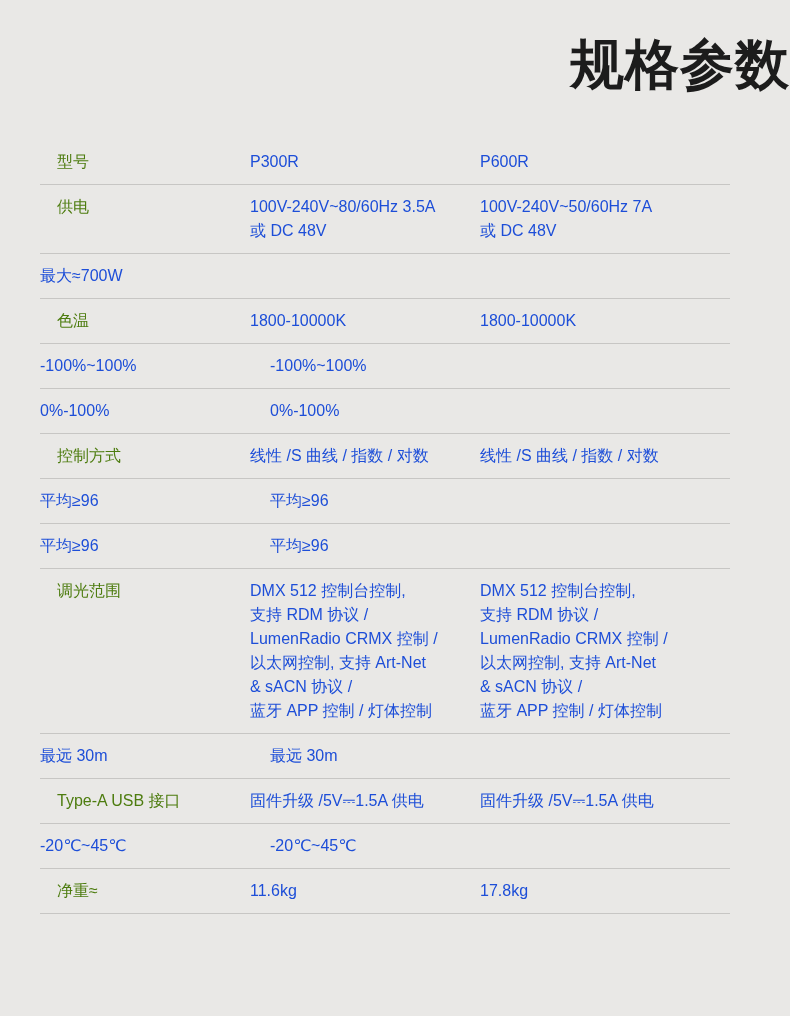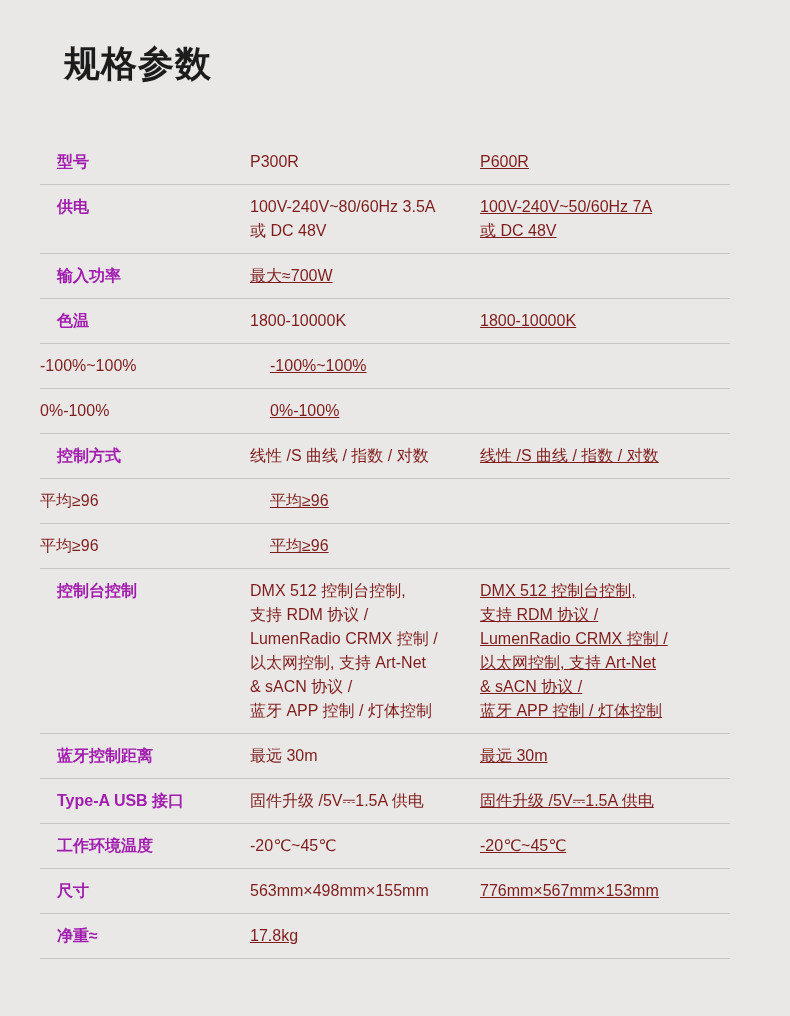--- a/index.html
+++ b/index.html
@@ -8,25 +8,26 @@
   }
   body {
     width: 790px;
     height: 1016px;
     background: #e9e8e6;
     font-family: "Liberation Sans", "DejaVu Sans", sans-serif;
     overflow: hidden;
   }
   .page-title {
     margin: 40px 0 0 64px;
-    font-size: 36px;
+    font-size: 54px;
     line-height: 48px;
     font-weight: 900;
     letter-spacing: 1px;
     color: #1c1c1c;
+    text-align: right;
   }
   .spec-table {
     margin: 52px 0 0 40px;
     width: 690px;
   }
   .spec-row {
     display: flex;
     align-items: flex-start;
     padding: 10px 0;
     border-bottom: 1px solid #c7c6c4;
@@ -34,33 +35,32 @@
   .cell {
     line-height: 24px;
     font-size: 16px;
     white-space: pre-line;
   }
   .cell.label {
     box-sizing: border-box;
     width: 210px;
     padding-left: 17px;
     flex-shrink: 0;
-    font-weight: bold;
-    color: #a21caf;
+    font-weight: normal;
+    color: #4d7c0f;
   }
   .cell.value {
-    color: #7f1d1d;
+    color: #1d4ed8;
   }
   .cell.v1 {
     width: 230px;
     flex-shrink: 0;
   }
   .cell.v2 {
     flex: 1;
-    text-decoration: underline;
   }
 </style>
 </head>
 <body>
 
 <div class="page-root">
   <h1 class="page-title">规格参数</h1>
 
   <div class="spec-table" id="spec-table">
   <div class="spec-row">
@@ -71,21 +71,20 @@
 
   <div class="spec-row">
     <div class="cell label">供电</div>
     <div class="cell value v1">100V-240V~80/60Hz 3.5A
 或 DC 48V</div>
     <div class="cell value v2">100V-240V~50/60Hz 7A
 或 DC 48V</div>
   </div>
 
   <div class="spec-row">
-    <div class="cell label">输入功率</div>
     <div class="cell value v2">最大≈700W</div>
   </div>
 
   <div class="spec-row">
     <div class="cell label">色温</div>
     <div class="cell value v1">1800-10000K</div>
     <div class="cell value v2">1800-10000K</div>
   </div>
 
   <div class="spec-row">
@@ -108,57 +107,51 @@
     <div class="cell value v1">平均≥96</div>
     <div class="cell value v2">平均≥96</div>
   </div>
 
   <div class="spec-row">
     <div class="cell value v1">平均≥96</div>
     <div class="cell value v2">平均≥96</div>
   </div>
 
   <div class="spec-row">
-    <div class="cell label">控制台控制</div>
+    <div class="cell label">调光范围</div>
     <div class="cell value v1">DMX 512 控制台控制,
 支持 RDM 协议 /
 LumenRadio CRMX 控制 /
 以太网控制, 支持 Art-Net
 &amp; sACN 协议 /
 蓝牙 APP 控制 / 灯体控制</div>
     <div class="cell value v2">DMX 512 控制台控制,
 支持 RDM 协议 /
 LumenRadio CRMX 控制 /
 以太网控制, 支持 Art-Net
 &amp; sACN 协议 /
 蓝牙 APP 控制 / 灯体控制</div>
   </div>
 
   <div class="spec-row">
-    <div class="cell label">蓝牙控制距离</div>
     <div class="cell value v1">最远 30m</div>
     <div class="cell value v2">最远 30m</div>
   </div>
 
   <div class="spec-row">
     <div class="cell label">Type-A USB 接口</div>
     <div class="cell value v1">固件升级 /5V⎓1.5A 供电</div>
     <div class="cell value v2">固件升级 /5V⎓1.5A 供电</div>
   </div>
 
   <div class="spec-row">
-    <div class="cell label">工作环境温度</div>
     <div class="cell value v1">-20℃~45℃</div>
     <div class="cell value v2">-20℃~45℃</div>
   </div>
 
-  <div class="spec-row">
-    <div class="cell label">尺寸</div>
-    <div class="cell value v1">563mm×498mm×155mm</div>
-    <div class="cell value v2">776mm×567mm×153mm</div>
-  </div>
 
   <div class="spec-row">
     <div class="cell label">净重≈</div>
+    <div class="cell value v1">11.6kg</div>
     <div class="cell value v2">17.8kg</div>
   </div>
 </div>
 </div>
 
 </body></html>

